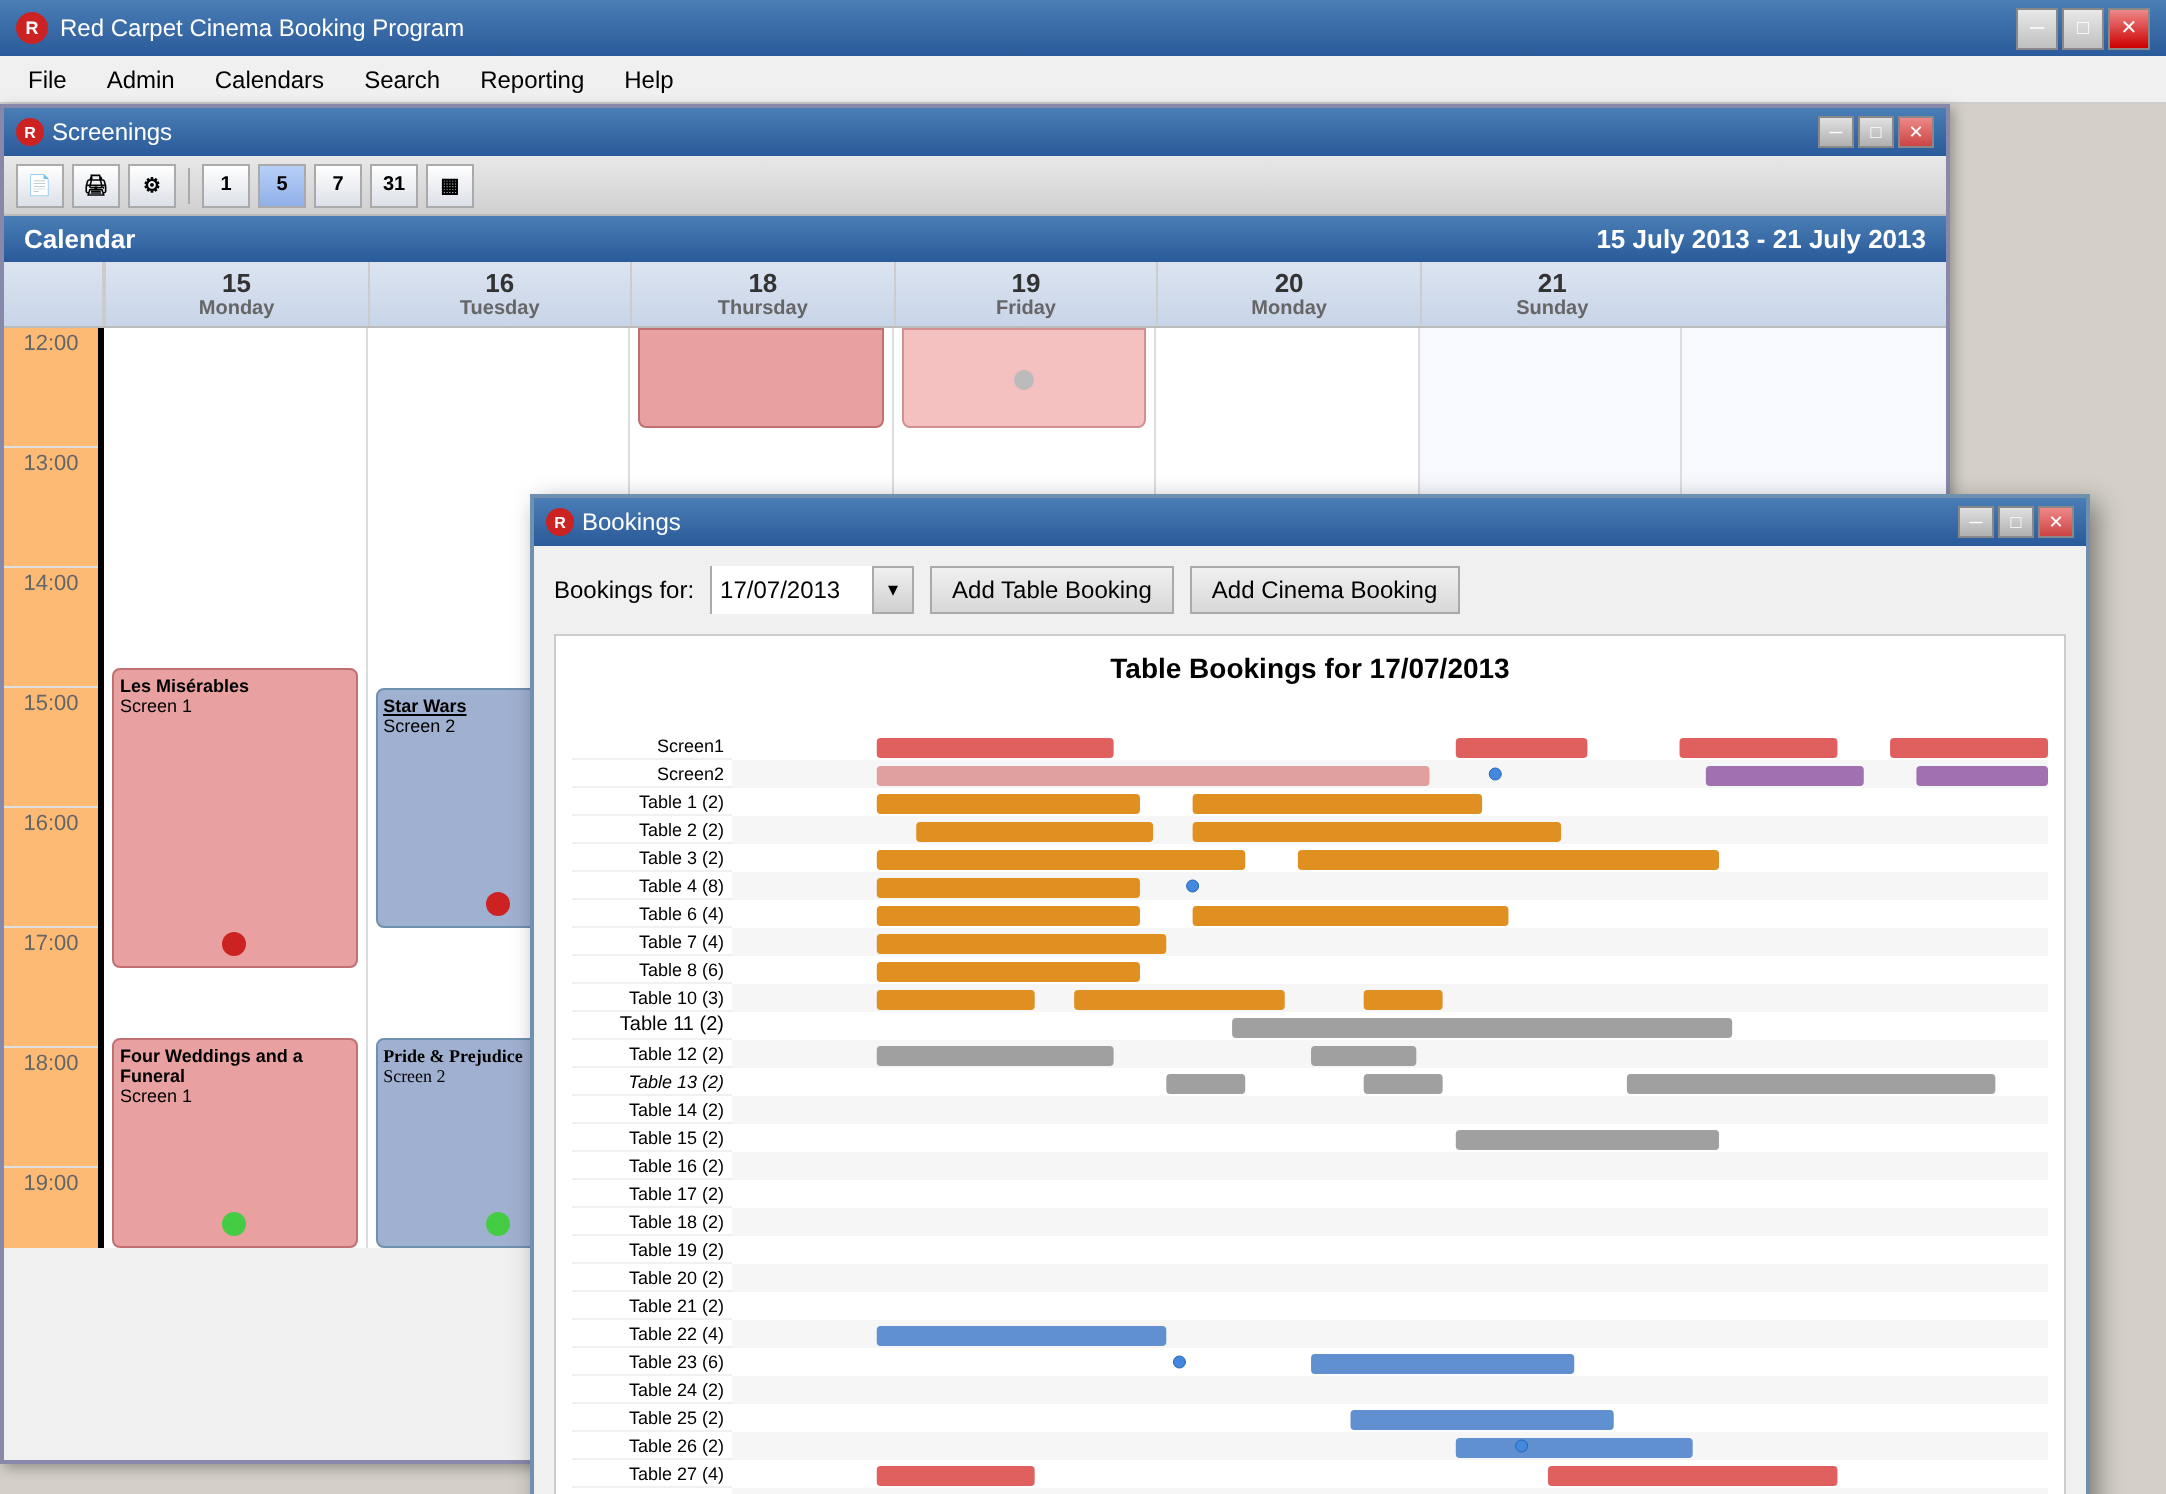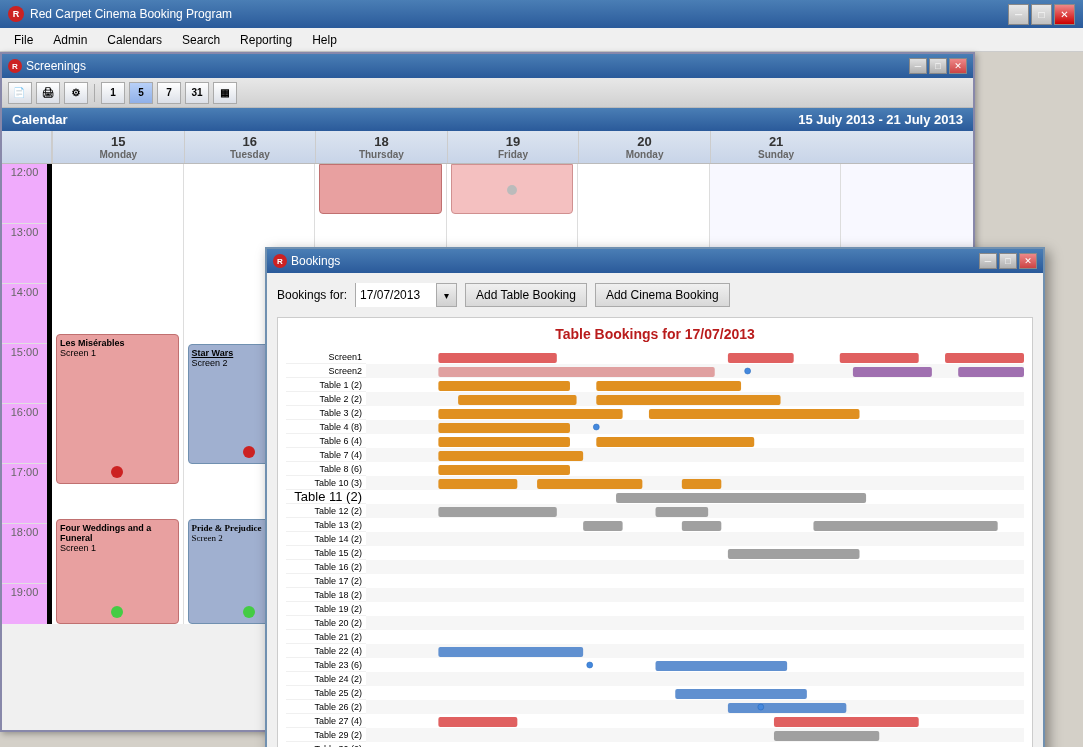--- a/index.html
+++ b/index.html
@@ -152,21 +152,21 @@
       height: 24px;
     }
 
     
     .chart-container {
       background: white;
       border: 1px solid #ccc;
       padding: 8px;
       margin-bottom: 10px;
     }
-    .chart-title { text-align: center; font-size: 14px; font-weight: bold; margin-bottom: 8px; color: #b91c1c; }
+    .chart-title { text-align: center; font-size: 14px; font-weight: bold; margin-bottom: 24px; color: #000000; }
   </style>
 </head>
 <body>
 
 <div class="title-bar">
   <div class="title-bar-left">
     <div class="title-bar-icon">R</div>
     <span>Red Carpet Cinema Booking Program</span>
   </div>
   <div class="title-bar-controls">
@@ -240,21 +240,21 @@
         <div class="day-name">Monday</div>
       </div>
       <div class="cal-day-hdr">
         <div class="day-num">21</div>
         <div class="day-name">Sunday</div>
       </div>
     </div>
 
     <div style="display:grid;grid-template-columns:50px repeat(7,1fr);background:white;height:460px;overflow:hidden;position:relative;">
 
-      <div style="border-right:5px solid #000000;background:#f0abfc;">
+      <div style="border-right:3px solid #000000;background:#fdba74;">
         <div class="time-cell">12:00</div>
         <div class="time-cell">13:00</div>
         <div class="time-cell">14:00</div>
         <div class="time-cell">15:00</div>
         <div class="time-cell">16:00</div>
         <div class="time-cell">17:00</div>
         <div class="time-cell">18:00</div>
         <div class="time-cell">19:00</div>
 
       </div>
@@ -354,23 +354,23 @@
                 <div style="height: 14px; font-size: 9px; text-align: right; padding-right: 4px; display: flex; align-items: center; justify-content: flex-end; border-bottom: 1px solid rgb(240, 240, 240);">Screen1</div>
                 <div style="height: 14px; font-size: 9px; text-align: right; padding-right: 4px; display: flex; align-items: center; justify-content: flex-end; border-bottom: 1px solid rgb(240, 240, 240);">Screen2</div>
                 <div style="height: 14px; font-size: 9px; text-align: right; padding-right: 4px; display: flex; align-items: center; justify-content: flex-end; border-bottom: 1px solid rgb(240, 240, 240);">Table 1 (2)</div>
                 <div style="height: 14px; font-size: 9px; text-align: right; padding-right: 4px; display: flex; align-items: center; justify-content: flex-end; border-bottom: 1px solid rgb(240, 240, 240);">Table 2 (2)</div>
                 <div style="height: 14px; font-size: 9px; text-align: right; padding-right: 4px; display: flex; align-items: center; justify-content: flex-end; border-bottom: 1px solid rgb(240, 240, 240);">Table 3 (2)</div>
                 <div style="height: 14px; font-size: 9px; text-align: right; padding-right: 4px; display: flex; align-items: center; justify-content: flex-end; border-bottom: 1px solid rgb(240, 240, 240);">Table 4 (8)</div>
                 <div style="height: 14px; font-size: 9px; text-align: right; padding-right: 4px; display: flex; align-items: center; justify-content: flex-end; border-bottom: 1px solid rgb(240, 240, 240);">Table 6 (4)</div>
                 <div style="height: 14px; font-size: 9px; text-align: right; padding-right: 4px; display: flex; align-items: center; justify-content: flex-end; border-bottom: 1px solid rgb(240, 240, 240);">Table 7 (4)</div>
                 <div style="height: 14px; font-size: 9px; text-align: right; padding-right: 4px; display: flex; align-items: center; justify-content: flex-end; border-bottom: 1px solid rgb(240, 240, 240);">Table 8 (6)</div>
                 <div style="height: 14px; font-size: 9px; text-align: right; padding-right: 4px; display: flex; align-items: center; justify-content: flex-end; border-bottom: 1px solid rgb(240, 240, 240);">Table 10 (3)</div>
-                <div style="height: 14px; font-size: 13px; text-align: left; padding-right: 4px; display: flex; align-items: center; justify-content: flex-end; border-bottom: 1px solid rgb(240, 240, 240);">Table 11 (2)</div>
+                <div style="height: 14px; font-size: 10px; text-align: left; padding-right: 4px; display: flex; align-items: center; justify-content: flex-end; border-bottom: 1px solid rgb(240, 240, 240);">Table 11 (2)</div>
                 <div style="height: 14px; font-size: 9px; text-align: right; padding-right: 4px; display: flex; align-items: center; justify-content: flex-end; border-bottom: 1px solid rgb(240, 240, 240);">Table 12 (2)</div>
-                <div style="height: 14px; font-size: 9px; text-align: right; padding-right: 4px; display: flex; align-items: center; justify-content: flex-end; border-bottom: 1px solid rgb(240, 240, 240);">Table 13 (2)</div>
+                <div style="height: 14px; font-size: 9px; text-align: right; padding-right: 4px; display: flex; align-items: center; justify-content: flex-end; border-bottom: 1px solid rgb(240, 240, 240); font-style: italic;">Table 13 (2)</div>
                 <div style="height: 14px; font-size: 9px; text-align: right; padding-right: 4px; display: flex; align-items: center; justify-content: flex-end; border-bottom: 1px solid rgb(240, 240, 240);">Table 14 (2)</div>
                 <div style="height: 14px; font-size: 9px; text-align: right; padding-right: 4px; display: flex; align-items: center; justify-content: flex-end; border-bottom: 1px solid rgb(240, 240, 240);">Table 15 (2)</div>
                 <div style="height: 14px; font-size: 9px; text-align: right; padding-right: 4px; display: flex; align-items: center; justify-content: flex-end; border-bottom: 1px solid rgb(240, 240, 240);">Table 16 (2)</div>
                 <div style="height: 14px; font-size: 9px; text-align: right; padding-right: 4px; display: flex; align-items: center; justify-content: flex-end; border-bottom: 1px solid rgb(240, 240, 240);">Table 17 (2)</div>
                 <div style="height: 14px; font-size: 9px; text-align: right; padding-right: 4px; display: flex; align-items: center; justify-content: flex-end; border-bottom: 1px solid rgb(240, 240, 240);">Table 18 (2)</div>
                 <div style="height: 14px; font-size: 9px; text-align: right; padding-right: 4px; display: flex; align-items: center; justify-content: flex-end; border-bottom: 1px solid rgb(240, 240, 240);">Table 19 (2)</div>
                 <div style="height: 14px; font-size: 9px; text-align: right; padding-right: 4px; display: flex; align-items: center; justify-content: flex-end; border-bottom: 1px solid rgb(240, 240, 240);">Table 20 (2)</div>
                 <div style="height: 14px; font-size: 9px; text-align: right; padding-right: 4px; display: flex; align-items: center; justify-content: flex-end; border-bottom: 1px solid rgb(240, 240, 240);">Table 21 (2)</div>
                 <div style="height: 14px; font-size: 9px; text-align: right; padding-right: 4px; display: flex; align-items: center; justify-content: flex-end; border-bottom: 1px solid rgb(240, 240, 240);">Table 22 (4)</div>
                 <div style="height: 14px; font-size: 9px; text-align: center; padding-right: 4px; display: flex; align-items: center; justify-content: flex-end; border-bottom: 1px solid rgb(240, 240, 240);">Table 23 (6)</div>

